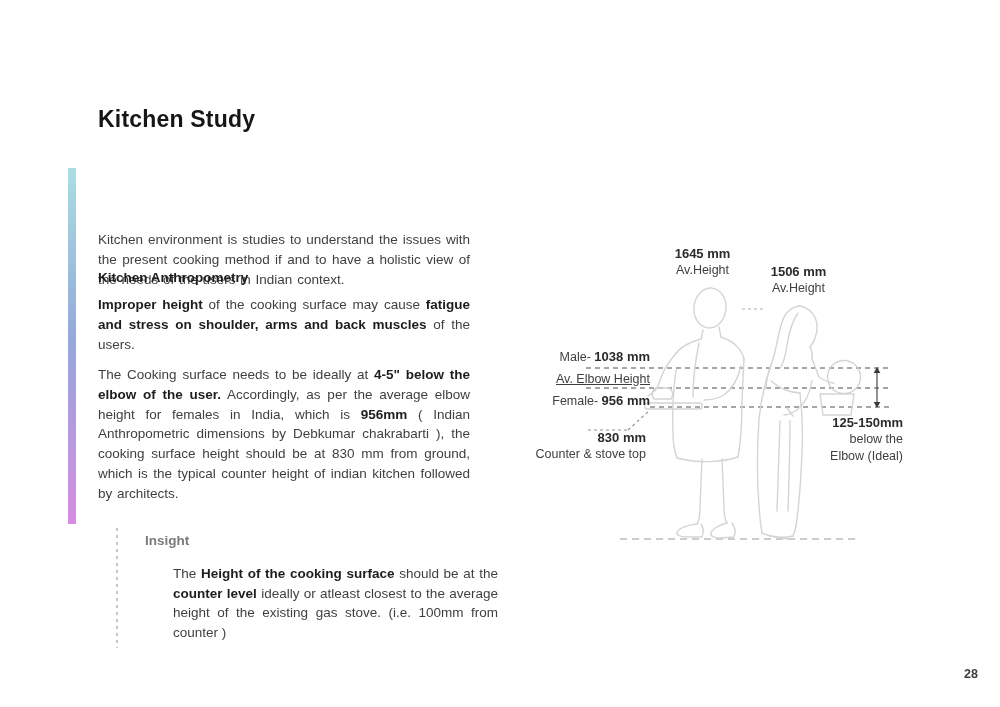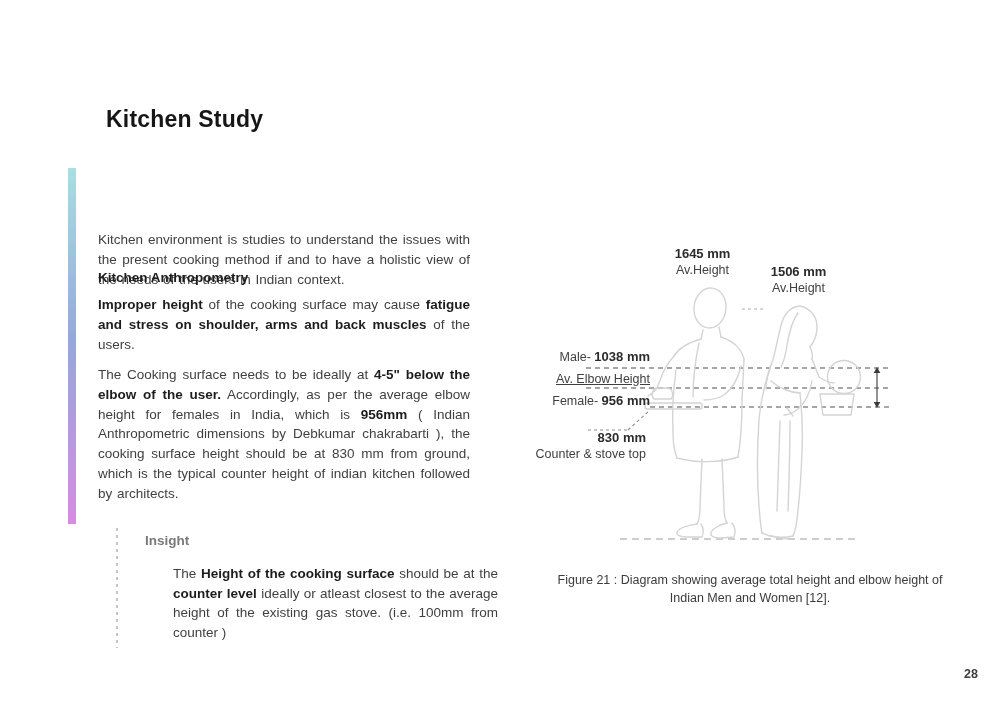--- a/index.html
+++ b/index.html
@@ -10,21 +10,21 @@
   }
   .page {
     position: relative;
     width: 1000px;
     height: 707px;
     background: #ffffff;
     overflow: hidden;
   }
   .page-title {
     position: absolute;
-    left: 106px; top: 106px;
+    left: 98px; top: 106px;
     font-size: 23px;
     font-weight: 800;
     letter-spacing: 0.2px;
     color: #161616;
   }
   .accent-bar {
     position: absolute;
     left: 68px; top: 168px;
     width: 8px; height: 356px;
     background: linear-gradient(to bottom, #a9dee3 0%, #95a9d9 48%, #d78ce3 100%);
@@ -204,18 +204,22 @@
 
   <div class="fig-label lbl-right lbl-female-elbow">
     <span class="fig-cap">Female- </span><span class="fig-value">956 mm</span>
   </div>
 
   <div class="fig-label lbl-right lbl-counter">
     <div class="fig-value">830 mm</div>
     <div class="fig-cap">Counter &amp; stove top</div>
   </div>
 
-
-  <p class="fig-caption">Figure 21 : Diagram showing average total height and elbow height of Indian Men and Women [12].</p>
+  <div class="fig-label lbl-right lbl-ideal">
+    <div class="fig-value">125-150mm</div>
+    <div class="fig-cap">below the</div>
+    <div class="fig-cap">Elbow (Ideal)</div>
+  </div>
+
 
   <div class="page-number">28</div>
 
 </div>
 
 </body></html>

